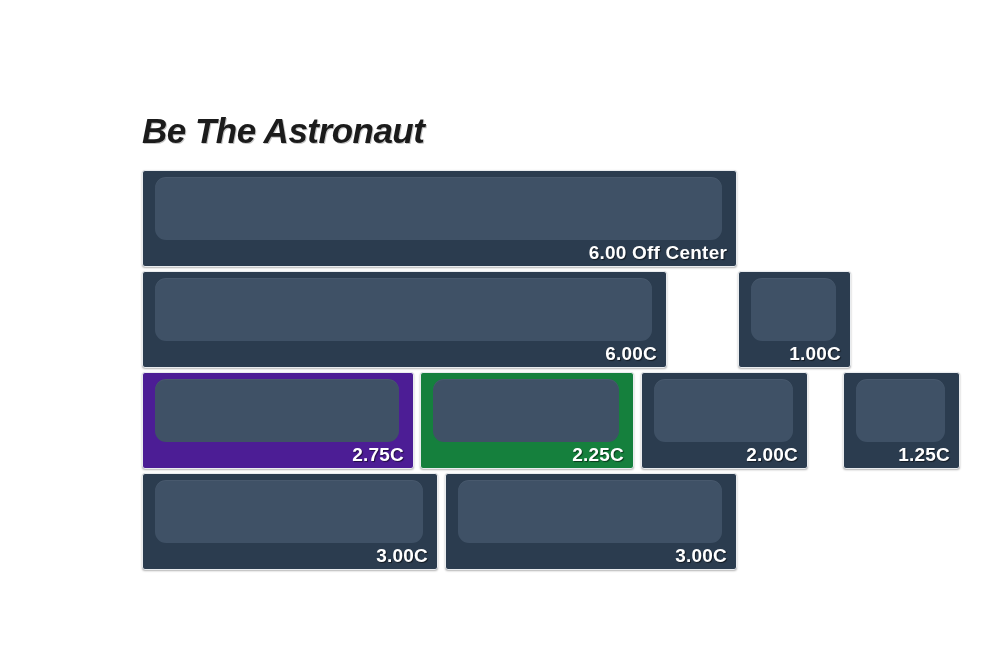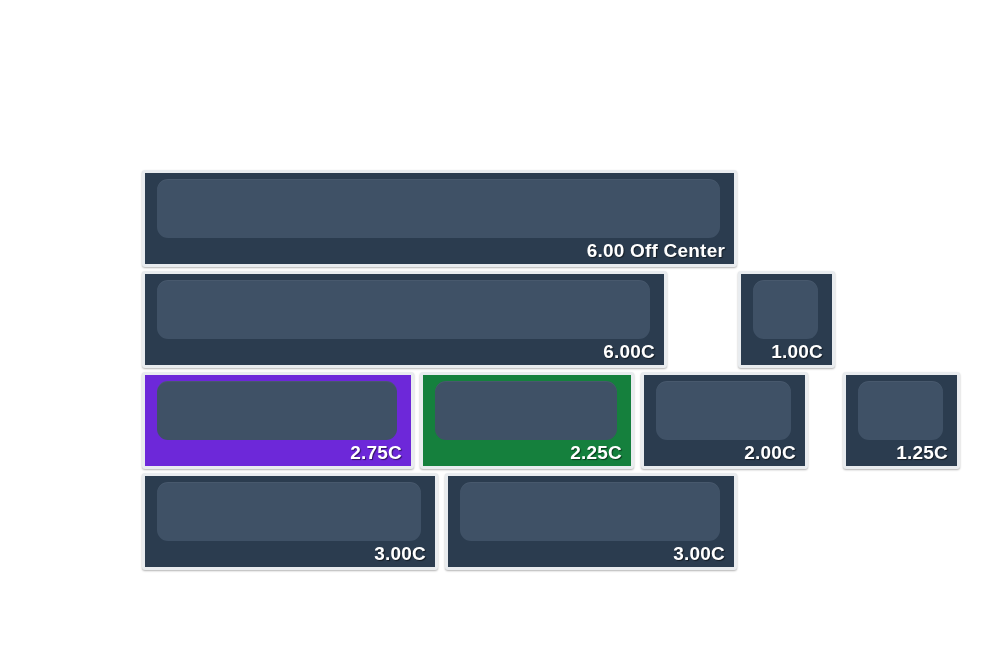--- a/index.html
+++ b/index.html
@@ -55,21 +55,21 @@
     left: 142px;
     height: 97px;
   }
 
   .keycap {
     position: absolute;
     top: 0;
     height: 97px;
     box-sizing: border-box;
     background: #2b3c4f;
-    border: 3px solid #fca5a5;
+    border: 1px solid #fca5a5;
     border-radius: 3px;
     box-shadow: 0 1px 2px rgba(0,0,0,0.30);
     overflow: hidden;
   }
 
   
   .keycap .key-surface {
     position: absolute;
     left: 12px;
     top: 6px;
@@ -92,40 +92,41 @@
     white-space: nowrap;
     line-height: 22px;
     text-shadow: 1px 1px 1px rgba(0,0,0,0.55);
   }
 </style>
 </head>
 <body style="background: rgb(255, 255, 255);">
 
 <div id="layout-canvas">
 
+  <div id="page-title" style="color: rgb(27, 27, 27);">Be The Astronaut</div>
 
   <div id="keyboard">
       <div class="key-row" style="top: 170px;">
         <div class="keycap" style="left: 0px; width: 595px; background: rgb(43, 60, 79); border-color: rgb(233, 236, 239);">
           <div class="key-surface" style="background: rgb(63, 81, 102);"></div>
           <div class="key-label" style="color: rgb(255, 255, 255);">6.00 Off Center</div>
         </div>
       </div>
       <div class="key-row" style="top: 271px;">
         <div class="keycap" style="left: 0px; width: 525px; background: rgb(43, 60, 79); border-color: rgb(233, 236, 239);">
           <div class="key-surface" style="background: rgb(63, 81, 102);"></div>
           <div class="key-label" style="color: rgb(255, 255, 255);">6.00C</div>
         </div>
-        <div class="keycap" style="left: 596px; width: 97px; background: rgb(43, 60, 79); border-color: rgb(233, 236, 239);">
+        <div class="keycap" style="left: 596px; width: 113px; background: rgb(43, 60, 79); border-color: rgb(233, 236, 239);">
           <div class="key-surface" style="background: rgb(63, 81, 102);"></div>
           <div class="key-label" style="color: rgb(255, 255, 255);">1.00C</div>
         </div>
       </div>
       <div class="key-row" style="top: 372px;">
-        <div class="keycap" style="left: 0px; width: 272px; background: #6d28d9; border-color: rgb(233, 236, 239);">
+        <div class="keycap" style="left: 0px; width: 272px; background: #4c1d95; border-color: rgb(233, 236, 239);">
           <div class="key-surface" style="background: rgb(63, 81, 102);"></div>
           <div class="key-label" style="color: rgb(255, 255, 255);">2.75C</div>
         </div>
         <div class="keycap" style="left: 278px; width: 214px; background: #15803d; border-color: rgb(233, 236, 239);">
           <div class="key-surface" style="background: rgb(63, 81, 102);"></div>
           <div class="key-label" style="color: rgb(255, 255, 255);">2.25C</div>
         </div>
         <div class="keycap" style="left: 499px; width: 167px; background: rgb(43, 60, 79); border-color: rgb(233, 236, 239);">
           <div class="key-surface" style="background: rgb(63, 81, 102);"></div>
           <div class="key-label" style="color: rgb(255, 255, 255);">2.00C</div>

